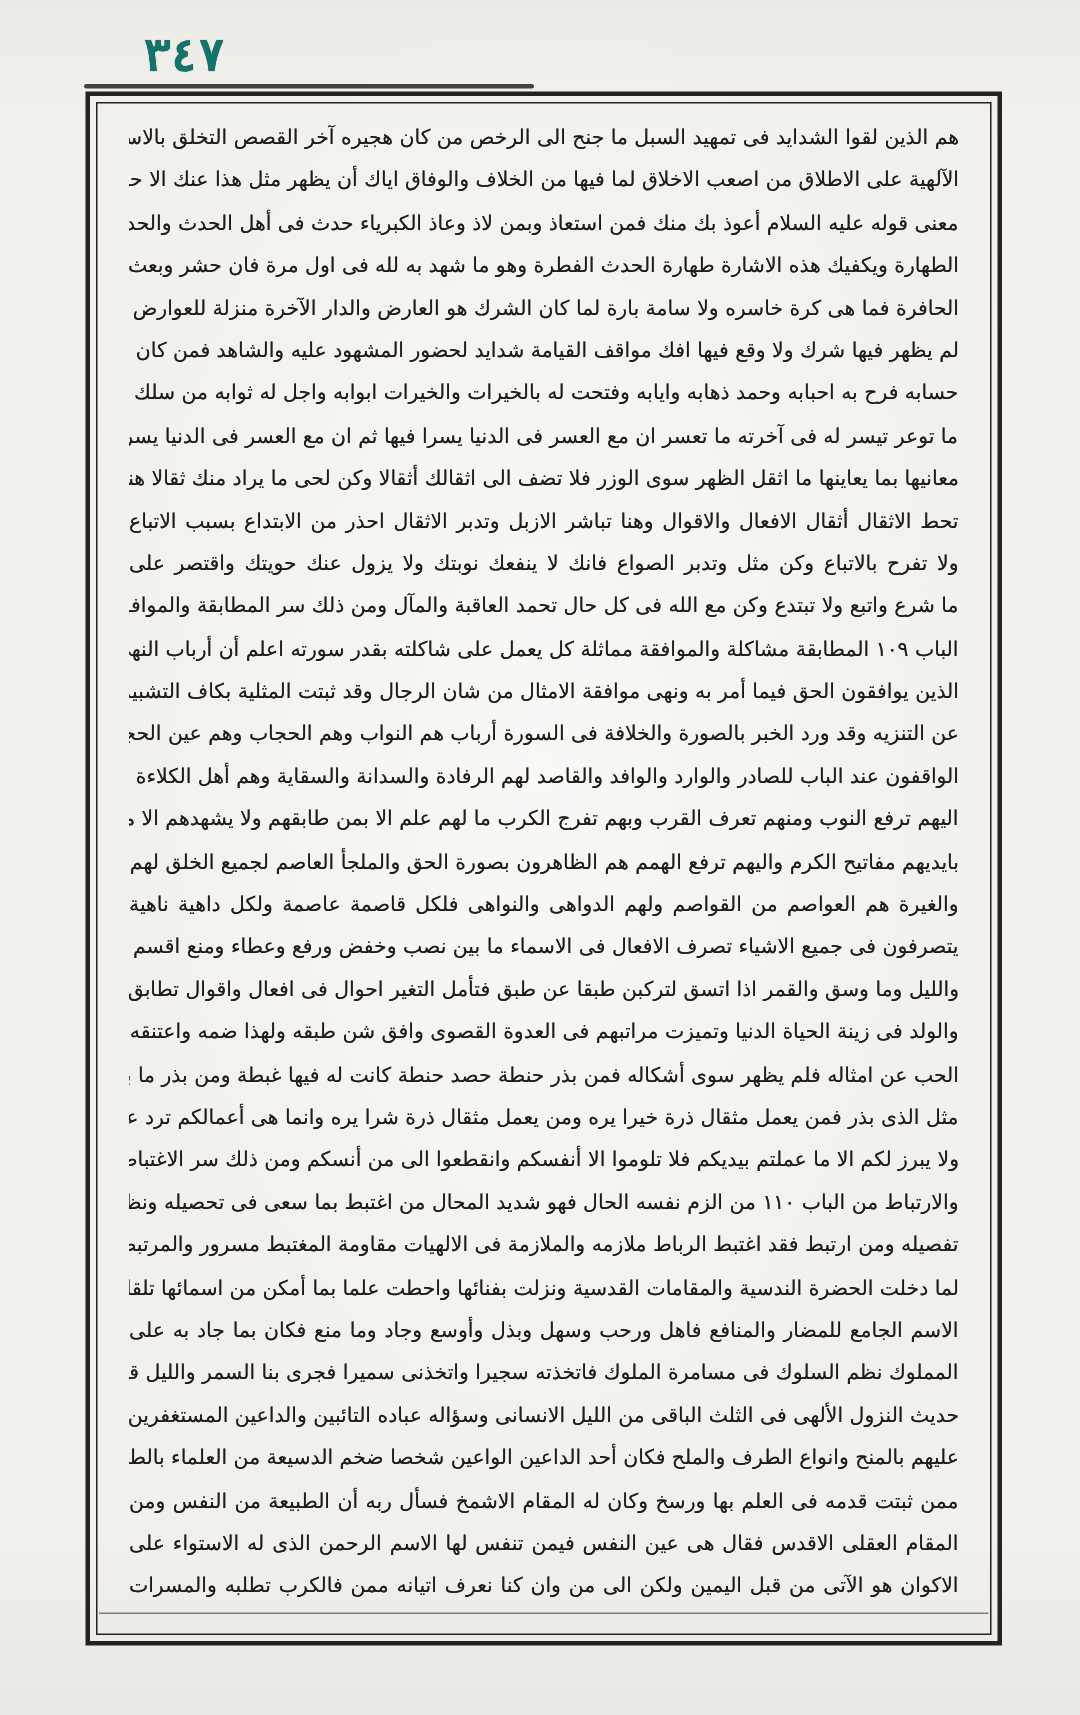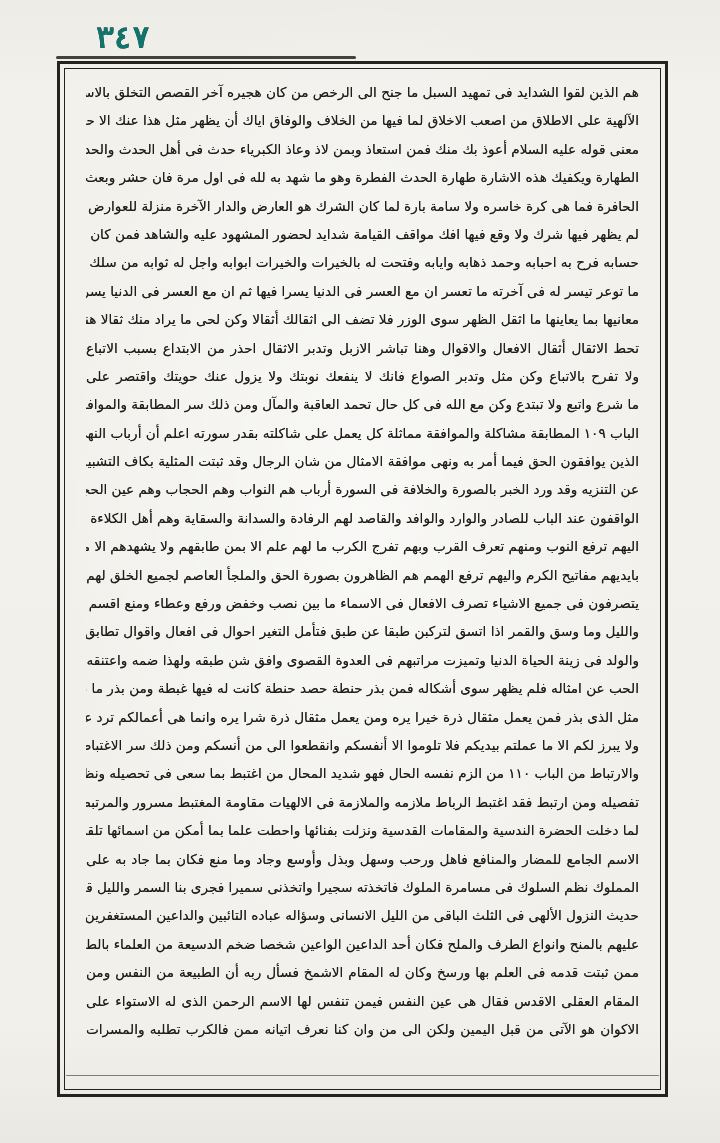--- a/index.html
+++ b/index.html
@@ -82,20 +82,21 @@
     <div class="line">معانيها بما يعاينها ما اثقل الظهر سوى الوزر فلا تضف الى اثقالك أثقالا وكن لحى ما يراد منك ثقالا هنا</div>
     <div class="line">تحط الاثقال أثقال الافعال والاقوال وهنا تباشر الازبل وتدبر الاثقال احذر من الابتداع بسبب الاتباع</div>
     <div class="line">ولا تفرح بالاتباع وكن مثل وتدبر الصواع فانك لا ينفعك نوبتك ولا يزول عنك حويتك واقتصر على</div>
     <div class="line">ما شرع واتبع ولا تبتدع وكن مع الله فى كل حال تحمد العاقبة والمآل ومن ذلك سر المطابقة والموافقة من</div>
     <div class="line">الباب ١٠٩ المطابقة مشاكلة والموافقة مماثلة كل يعمل على شاكلته بقدر سورته اعلم أن أرباب النهى هم</div>
     <div class="line">الذين يوافقون الحق فيما أمر به ونهى موافقة الامثال من شان الرجال وقد ثبتت المثلية بكاف التشبيه وهو التنزيه</div>
     <div class="line">عن التنزيه وقد ورد الخبر بالصورة والخلافة فى السورة أرباب هم النواب وهم الحجاب وهم عين الحجاب</div>
     <div class="line">الواقفون عند الباب للصادر والوارد والوافد والقاصد لهم الرفادة والسدانة والسقاية وهم أهل الكلاءة والرعاية</div>
     <div class="line">اليهم ترفع النوب ومنهم تعرف القرب وبهم تفرج الكرب ما لهم علم الا بمن طابقهم ولا يشهدهم الا من وافقهم</div>
     <div class="line">بايديهم مفاتيح الكرم واليهم ترفع الهمم هم الظاهرون بصورة الحق والملجأ العاصم لجميع الخلق لهم الحيرة</div>
+    <div class="line">والغيرة هم العواصم من القواصم ولهم الدواهى والنواهى فلكل قاصمة عاصمة ولكل داهية ناهية</div>
     <div class="line">يتصرفون فى جميع الاشياء تصرف الافعال فى الاسماء ما بين نصب وخفض ورفع وعطاء ومنع اقسم بالشفق</div>
     <div class="line">والليل وما وسق والقمر اذا اتسق لتركبن طبقا عن طبق فتأمل التغير احوال فى افعال واقوال تطابق المال</div>
     <div class="line">والولد فى زينة الحياة الدنيا وتميزت مراتبهم فى العدوة القصوى وافق شن طبقه ولهذا ضمه واعتنقه فلق</div>
     <div class="line">الحب عن امثاله فلم يظهر سوى أشكاله فمن بذر حنطة حصد حنطة كانت له فيها غبطة ومن بذر ما بذر حصد</div>
     <div class="line">مثل الذى بذر فمن يعمل مثقال ذرة خيرا يره ومن يعمل مثقال ذرة شرا يره وانما هى أعمالكم ترد عليكم</div>
     <div class="line">ولا يبرز لكم الا ما عملتم بيديكم فلا تلوموا الا أنفسكم وانقطعوا الى من أنسكم ومن ذلك سر الاغتباط</div>
     <div class="line">والارتباط من الباب ١١٠ من الزم نفسه الحال فهو شديد المحال من اغتبط بما سعى فى تحصيله ونظر فى</div>
     <div class="line">تفصيله ومن ارتبط فقد اغتبط الرباط ملازمه والملازمة فى الالهيات مقاومة المغتبط مسرور والمرتبط محجور</div>
     <div class="line">لما دخلت الحضرة الندسية والمقامات القدسية ونزلت بفنائها واحطت علما بما أمكن من اسمائها تلقانى</div>
     <div class="line">الاسم الجامع للمضار والمنافع فاهل ورحب وسهل وبذل وأوسع وجاد وما منع فكان بما جاد به على</div>

